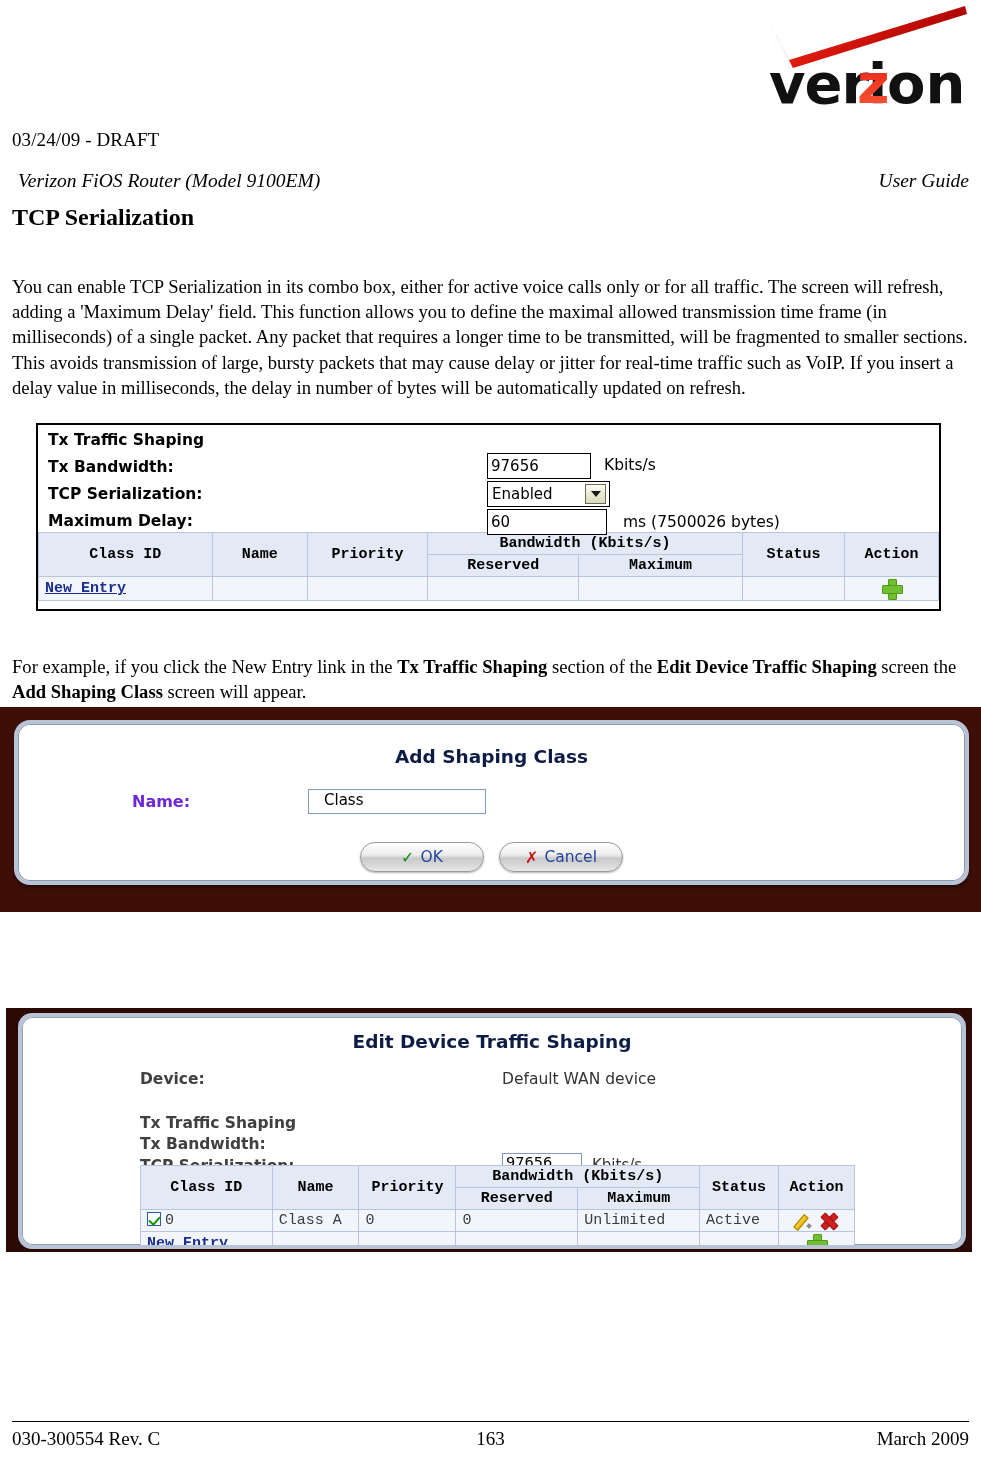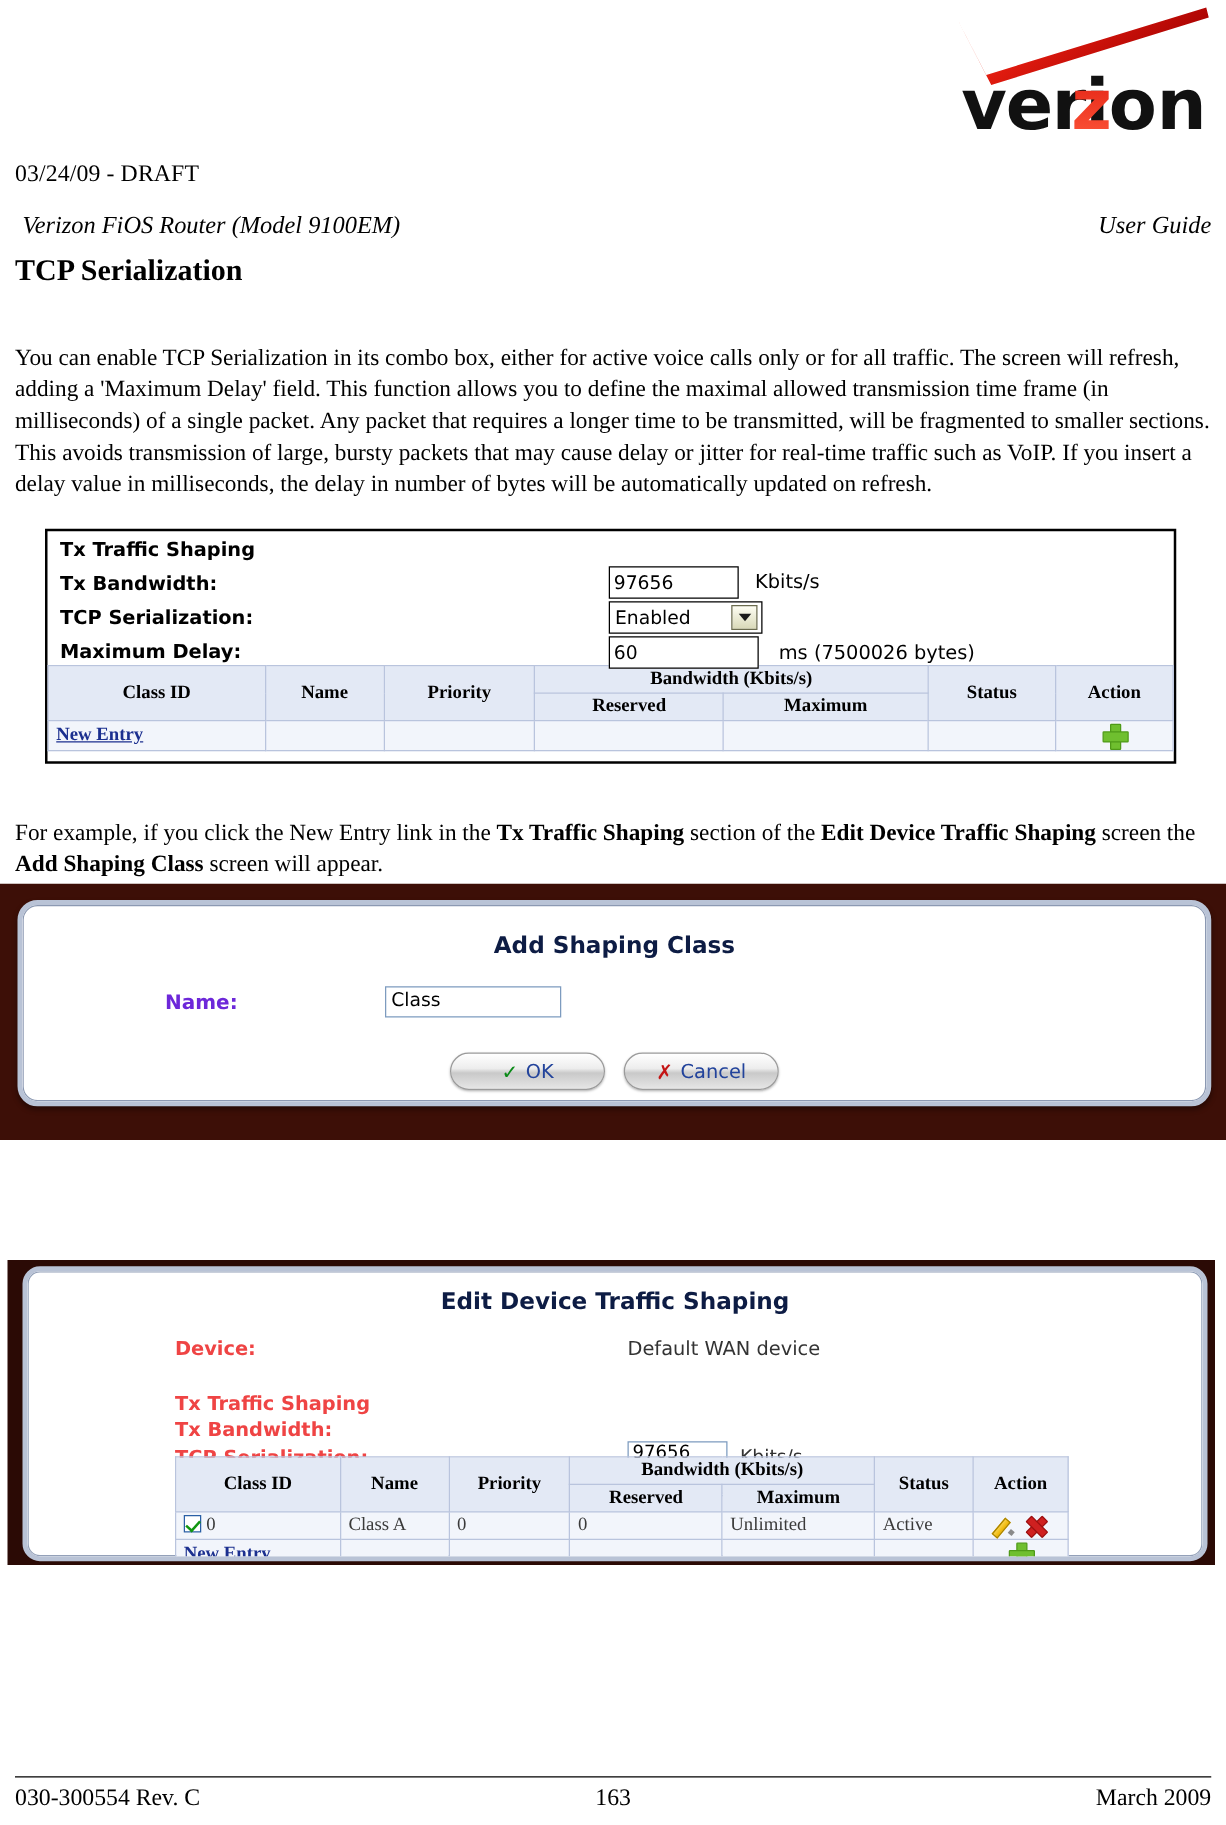--- a/index.html
+++ b/index.html
@@ -140,21 +140,21 @@
     font-size: 15.5px; color: #000;
     white-space: nowrap;
   }
   .s1-u1 { left: 566px; top: 31px; }
   .s1-u2 { left: 585px; top: 88px; }
 
   
   .rtable {
     width: 100%;
     border-collapse: collapse;
-    font-family: Liberation Serif, serif;
+    font-family: Liberation Mono, monospace;
     padding-left: 25px;
   }
   .rtable th, .rtable td {
     border: 1px solid #b9c4dd;
     font-size: 15px;
     padding: 2px 6px;
   }
   .rtable thead th {
     background: #e3e9f5;
     color: #000;
@@ -221,26 +221,26 @@
   }
   .dlg-lbl {
     position: absolute;
     left: 114px; top: 3px;
     font-size: 16px; font-weight: bold;
     color: #6d28d9;
   }
   .dlg-input {
     position: absolute;
     left: 290px; top: 0px;
-    width: 141px; height: 25px;
+    width: 178px; height: 25px;
     border: 1px solid #7d9bbf;
     background: #fff;
     font-family: "DejaVu Sans", "Liberation Sans", sans-serif;
     font-size: 15px;
-    padding: 1px 4px;
+    padding: 1px 15px;
     color: #000;
   }
   .dlg-buttons {
     position: absolute;
     left: 0; right: 0; top: 118px;
     display: flex;
     justify-content: center;
     gap: 15px;
   }
   .pill-btn {
@@ -279,21 +279,21 @@
   .s3-title {
     text-align: center;
     font-size: 18.5px;
     font-weight: bold;
     color: #0d1c44;
     margin-top: 14px;
   }
   .s3-form { position: relative; height: 118px; }
   .s3-lbl {
     position: absolute; left: 118px;
-    font-size: 15.5px; font-weight: bold; color: #ef4444;
+    font-size: 15.5px; font-weight: bold; color: #404040;
     white-space: nowrap;
   }
   .s3-val {
     position: absolute; left: 480px;
     font-size: 15.5px; color: #333;
     white-space: nowrap;
   }
   .s3-r1 { top: 18px; }
   .s3-r2 { top: 62px; }
   .s3-r3 { top: 83px; }

